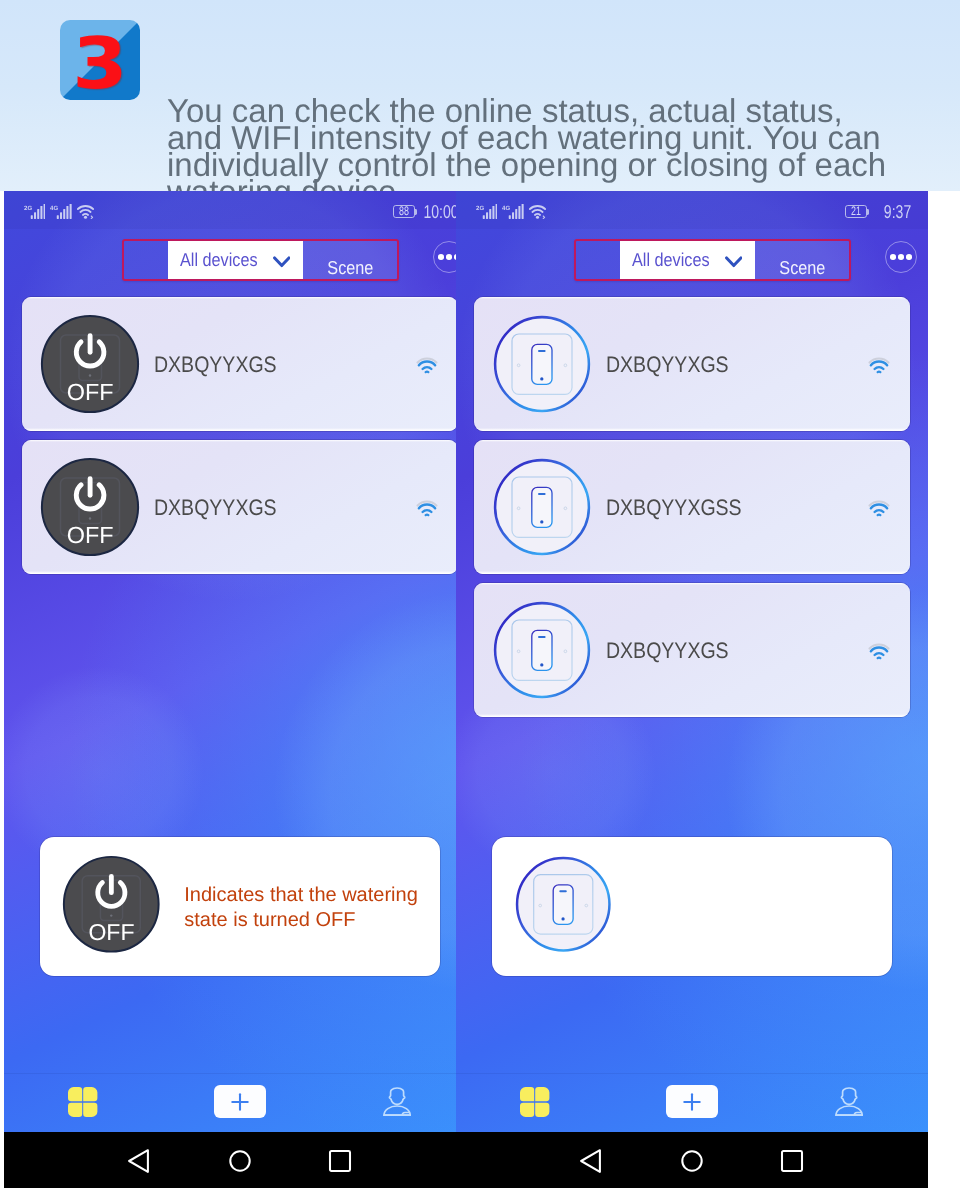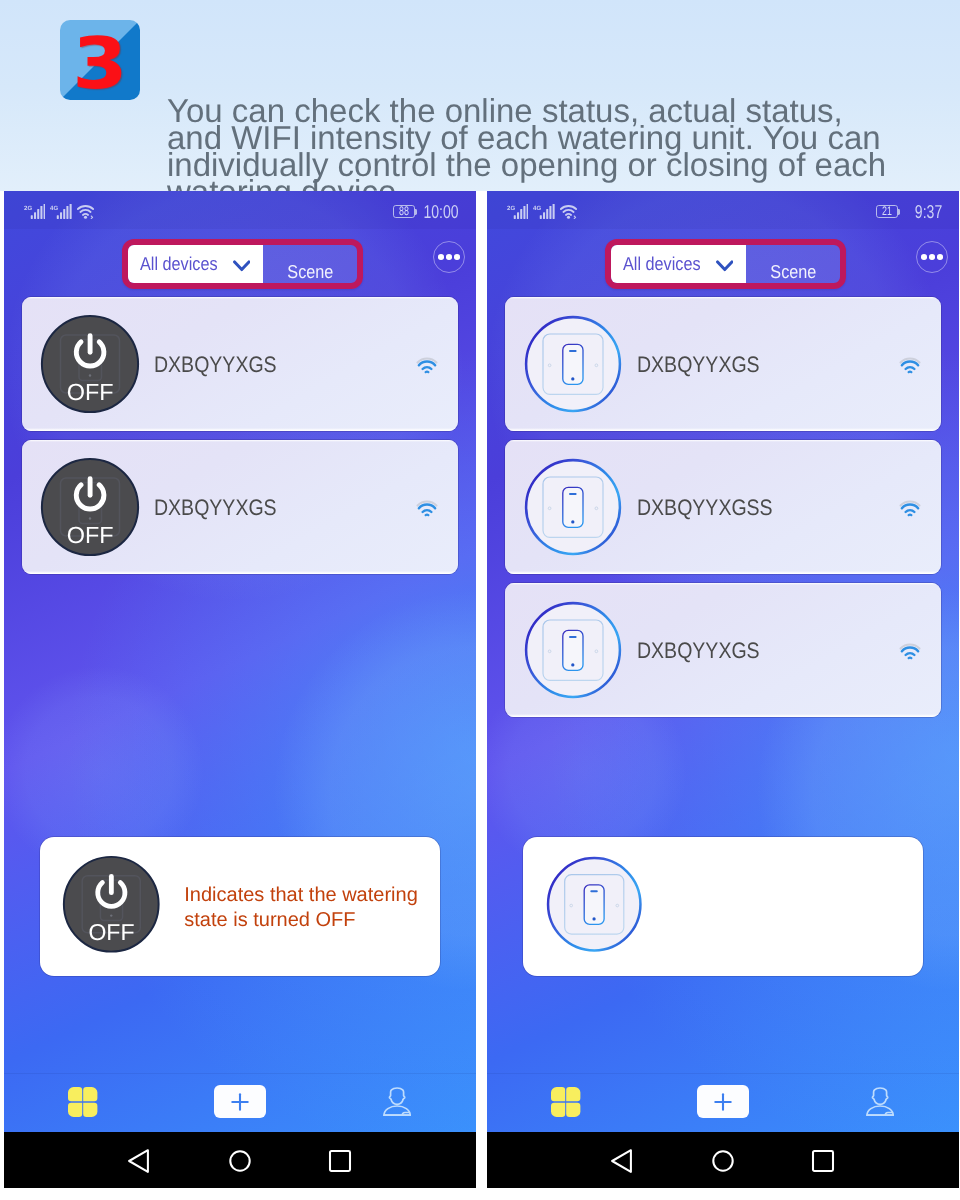--- a/index.html
+++ b/index.html
@@ -25,21 +25,21 @@
   .hdr-title{position:absolute;left:166px;top:26px;width:745px;
         font-family:"DejaVu Sans",sans-serif;font-weight:bold;font-size:34px;line-height:30px;
         color:#4c4c4c;letter-spacing:-0.55px;}
   .hdr-body{position:absolute;left:167px;top:97px;width:730px;
         font-family:"Liberation Sans",sans-serif;font-size:33px;line-height:27px;
         color:#63707c;}
 
   
   .phone{position:absolute;top:191px;width:472px;height:997px;overflow:hidden;}
   .phone.left{left:4px;}
-  .phone.right{left:487px;}
+  .phone.right{left:456px;}
   .wall{position:absolute;left:0;top:0;width:472px;height:941px;
         background:
           radial-gradient(circle 200px at 470px 600px, rgba(150,200,255,.22) 0%, rgba(150,200,255,.16) 72%, rgba(150,200,255,0) 100%),
           radial-gradient(circle 105px at 95px 580px, rgba(150,200,255,.16) 0%, rgba(150,200,255,.10) 70%, rgba(150,200,255,0) 100%),
           radial-gradient(circle 230px at 230px 180px, rgba(150,200,255,.13) 0%, rgba(150,200,255,.09) 78%, rgba(150,200,255,0) 100%),
           radial-gradient(120% 60% at 100% 60%, rgba(70,165,255,.60) 0%, rgba(70,165,255,.22) 45%, rgba(70,165,255,0) 72%),
           linear-gradient(155deg,rgb(65,73,220) 0%,rgb(75,62,218) 25%,rgb(96,84,238) 50%,rgb(60,105,243) 75%,rgb(58,144,252) 100%);}
   .statusbar{position:absolute;left:0;top:0;width:472px;height:38px;
         background:rgba(14,8,90,.055);}
   .sb-left{position:absolute;left:19.5px;top:13.2px;display:flex;align-items:flex-end;gap:5.2px;}
@@ -49,22 +49,22 @@
            display:inline-block;transform:scaleX(.755);transform-origin:right top;
            line-height:13.3px;height:13.3px;white-space:nowrap;}
   .batt{position:absolute;right:61px;top:14px;width:22.5px;height:12.7px;border:1.25px solid #b7bbeb;border-radius:2.8px;
         display:flex;align-items:center;justify-content:center;box-sizing:border-box;}
   .batt:after{content:"";position:absolute;right:-3.2px;top:3.4px;width:2.4px;height:5.6px;
         background:#b7bbeb;border-radius:0 1.4px 1.4px 0;}
   .batt span{font-size:12.4px;color:#d7daf8;line-height:8px;height:8px;letter-spacing:0;
         display:inline-block;transform:scaleX(.72);}
 
   
-  .seg{position:absolute;left:118px;top:48px;width:229px;height:38px;border-radius:12px;
-       border:6px solid #be185d;display:flex;overflow:hidden;box-shadow:0 1px 2px rgba(30,20,120,.18);}
+  .seg{position:absolute;left:118px;top:48px;width:229px;height:38px;border-radius:3px;
+       border:2px solid #be185d;display:flex;overflow:hidden;box-shadow:0 1px 2px rgba(30,20,120,.18);padding-left:44px;}
   .seg-a{flex:0 0 135px;background:#ffffff;position:relative;}
   .seg-a .lbl{position:absolute;left:12px;top:11.5px;font-size:18.6px;color:#5a52cf;
         display:inline-block;transform:scaleX(.873);transform-origin:left top;
         line-height:13.4px;height:13.4px;white-space:nowrap;}
   .seg-a svg{position:absolute;left:104.5px;top:14.5px;}
   .seg-b{flex:1;display:flex;align-items:flex-end;justify-content:center;background:rgba(255,255,255,.085);}
   .seg-b .lbl{font-size:18.6px;color:#f2f2fd;display:inline-block;transform:scaleX(.873);}
   .dots{position:absolute;left:429px;top:50px;width:32px;height:32px;border-radius:50%;
         border:1.15px solid rgba(255,255,255,.40);display:flex;align-items:center;justify-content:center;gap:2.3px;
         box-sizing:border-box;}

